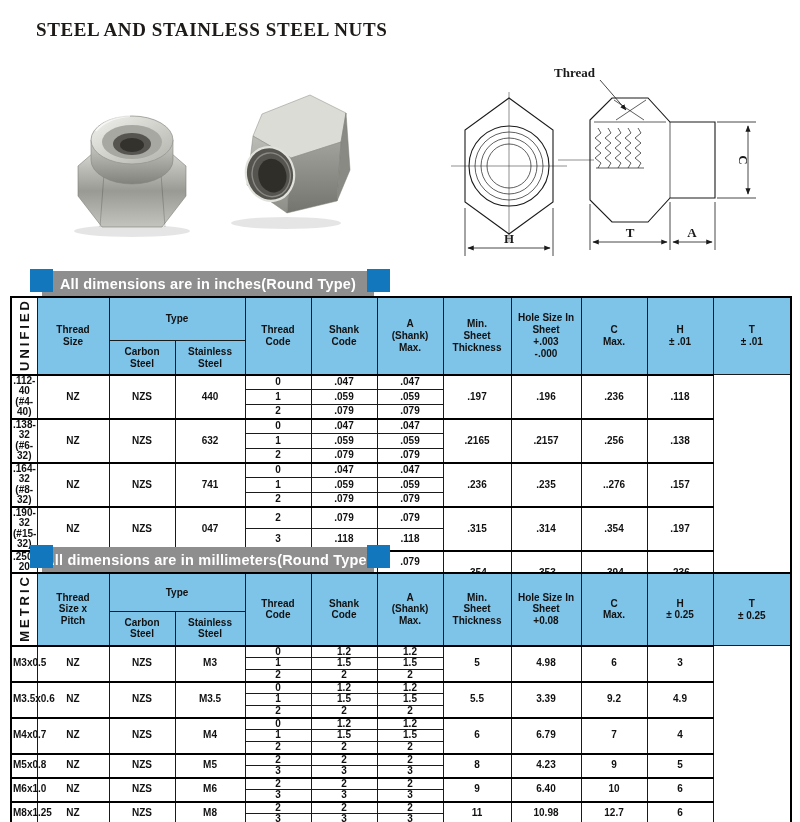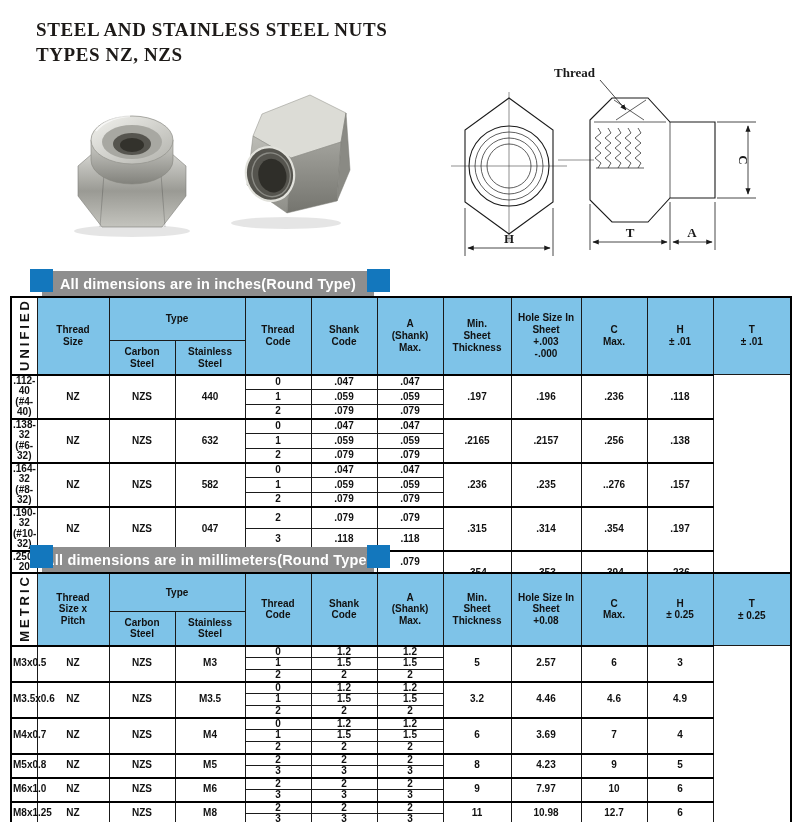--- a/index.html
+++ b/index.html
@@ -55,21 +55,20 @@
     font-family:"Liberation Serif", serif; font-weight:bold; font-size:13px; fill:#1a1a1a;
   }
 </style>
 </head>
 <body>
 
 <div class="page">
 
   <h1 class="title">
     <span>STEEL AND STAINLESS STEEL NUTS</span>
-    <span>TYPES NZ, NZS</span>
   </h1>
 
   <svg class="abs" style="left:68px; top:100px;" width="130" height="140" viewBox="0 0 130 140">
     <defs>
       <linearGradient id="gBody" x1="0" y1="0" x2="0" y2="1">
         <stop offset="0" stop-color="#dededa"></stop>
           <stop offset="0.55" stop-color="#9a9a94"></stop>
           <stop offset="1" stop-color="#c4c4be"></stop>
       </linearGradient>
       <linearGradient id="gWall" x1="0" y1="0" x2="0" y2="1">
@@ -281,42 +280,42 @@
           <tr>
             <td>2</td>
             <td>.079</td>
             <td>.079</td>
           </tr>
           <tr class="gstart">
             <td rowspan="3">.164-32
 (#8-32)</td>
             <td rowspan="3">NZ</td>
             <td rowspan="3">NZS</td>
-            <td rowspan="3">582</td>
+            <td rowspan="3">741</td>
             <td>0</td>
             <td>.047</td>
             <td>.047</td>
             <td rowspan="3">.236</td>
             <td rowspan="3">.235</td>
             <td rowspan="3">..276</td>
             <td rowspan="3">.157</td>
           </tr>
           <tr>
             <td>1</td>
             <td>.059</td>
             <td>.059</td>
           </tr>
           <tr>
             <td>2</td>
             <td>.079</td>
             <td>.079</td>
           </tr>
           <tr class="gstart">
             <td rowspan="2">.190-32
-(#10-32)</td>
+(#15-32)</td>
             <td rowspan="2">NZ</td>
             <td rowspan="2">NZS</td>
             <td rowspan="2">047</td>
             <td>2</td>
             <td>.079</td>
             <td>.079</td>
             <td rowspan="2">.315</td>
             <td rowspan="2">.314</td>
             <td rowspan="2">.354</td>
             <td rowspan="2">.197</td>
@@ -429,21 +428,21 @@
         <tbody>
           <tr class="gstart">
             <td rowspan="3">M3x0.5</td>
             <td rowspan="3">NZ</td>
             <td rowspan="3">NZS</td>
             <td rowspan="3">M3</td>
             <td>0</td>
             <td>1.2</td>
             <td>1.2</td>
             <td rowspan="3">5</td>
-            <td rowspan="3">2.57</td>
+            <td rowspan="3">4.98</td>
             <td rowspan="3">6</td>
             <td rowspan="3">3</td>
           </tr>
           <tr>
             <td>1</td>
             <td>1.5</td>
             <td>1.5</td>
           </tr>
           <tr>
             <td>2</td>
@@ -451,23 +450,23 @@
             <td>2</td>
           </tr>
           <tr class="gstart">
             <td rowspan="3">M3.5x0.6</td>
             <td rowspan="3">NZ</td>
             <td rowspan="3">NZS</td>
             <td rowspan="3">M3.5</td>
             <td>0</td>
             <td>1.2</td>
             <td>1.2</td>
-            <td rowspan="3">3.2</td>
-            <td rowspan="3">4.46</td>
-            <td rowspan="3">4.6</td>
+            <td rowspan="3">5.5</td>
+            <td rowspan="3">3.39</td>
+            <td rowspan="3">9.2</td>
             <td rowspan="3">4.9</td>
           </tr>
           <tr>
             <td>1</td>
             <td>1.5</td>
             <td>1.5</td>
           </tr>
           <tr>
             <td>2</td>
             <td>2</td>
@@ -475,21 +474,21 @@
           </tr>
           <tr class="gstart">
             <td rowspan="3">M4x0.7</td>
             <td rowspan="3">NZ</td>
             <td rowspan="3">NZS</td>
             <td rowspan="3">M4</td>
             <td>0</td>
             <td>1.2</td>
             <td>1.2</td>
             <td rowspan="3">6</td>
-            <td rowspan="3">3.69</td>
+            <td rowspan="3">6.79</td>
             <td rowspan="3">7</td>
             <td rowspan="3">4</td>
           </tr>
           <tr>
             <td>1</td>
             <td>1.5</td>
             <td>1.5</td>
           </tr>
           <tr>
             <td>2</td>
@@ -516,21 +515,21 @@
           </tr>
           <tr class="gstart">
             <td rowspan="2">M6x1.0</td>
             <td rowspan="2">NZ</td>
             <td rowspan="2">NZS</td>
             <td rowspan="2">M6</td>
             <td>2</td>
             <td>2</td>
             <td>2</td>
             <td rowspan="2">9</td>
-            <td rowspan="2">7.97</td>
+            <td rowspan="2">6.40</td>
             <td rowspan="2">10</td>
             <td rowspan="2">6</td>
           </tr>
           <tr>
             <td>3</td>
             <td>3</td>
             <td>3</td>
           </tr>
           <tr class="gstart">
             <td rowspan="2">M8x1.25</td>

